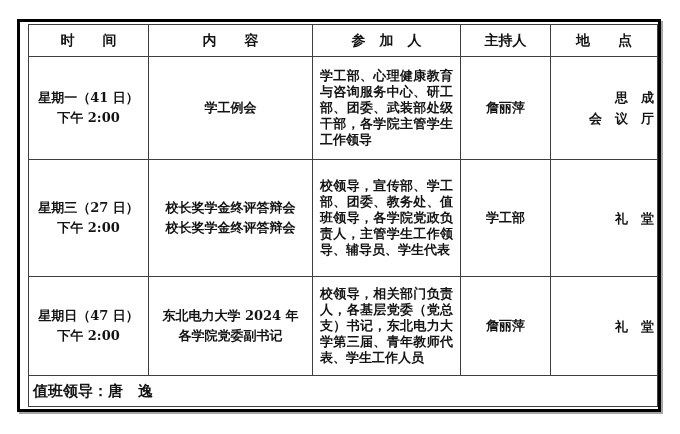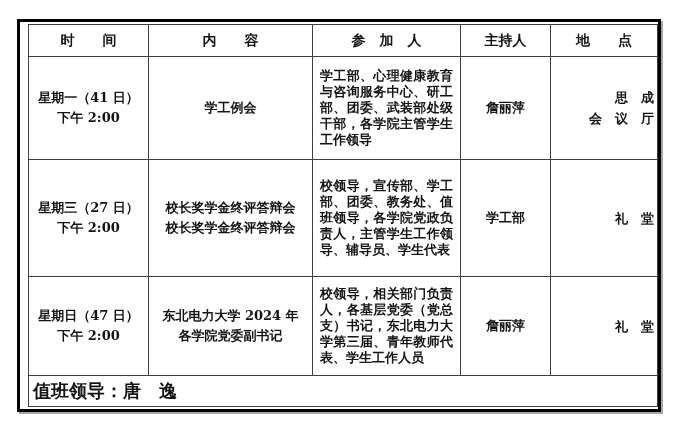--- a/index.html
+++ b/index.html
@@ -55,21 +55,21 @@
     word-break: break-all;
   }
   td.c-loc {
     text-align: right;
     line-height: 21px;
     padding: 0 3px;
   }
   td.c-duty {
     text-align: left;
     padding-left: 4px;
-    font-size: 18px;
+    font-size: 15px;
   }
 </style>
 </head>
 <body>
 
 <div class="page">
   <div class="frame">
     <table class="schedule">
       <colgroup>
         <col style="width:120px">

